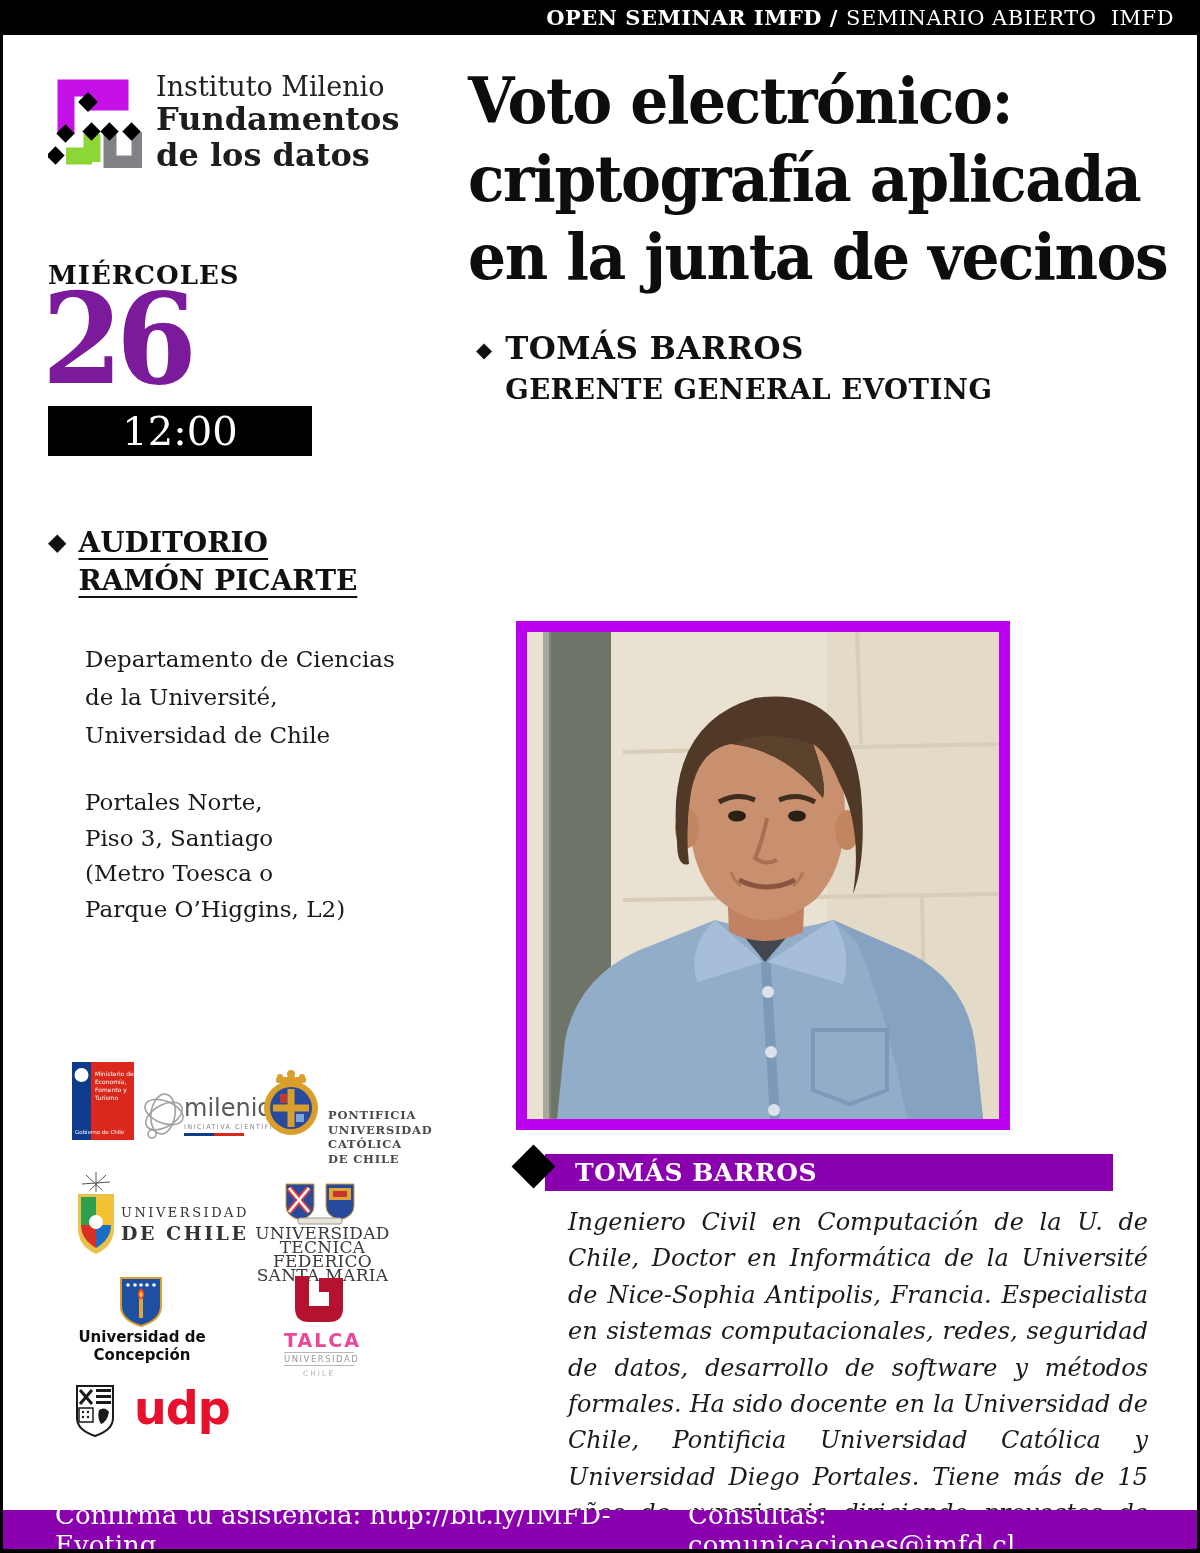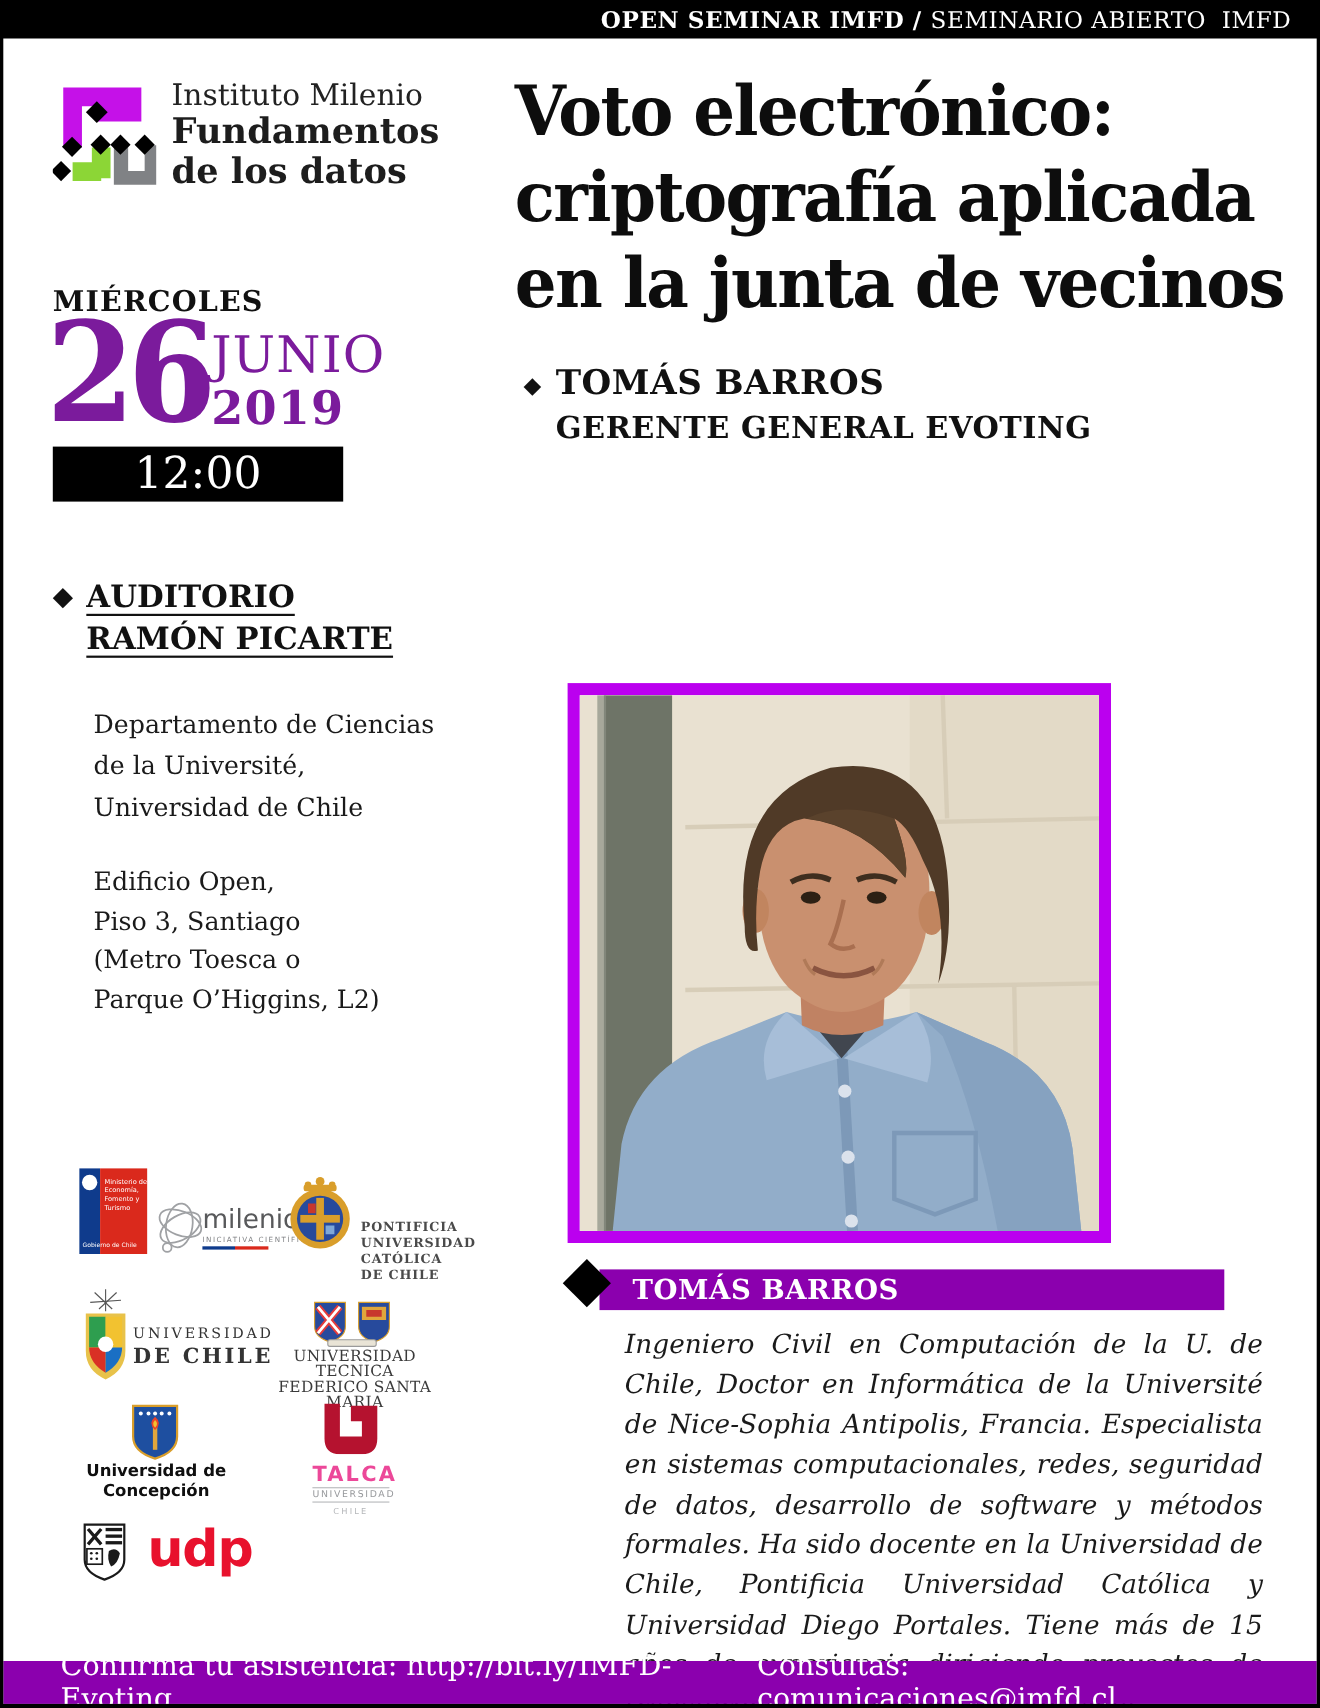--- a/index.html
+++ b/index.html
@@ -71,21 +71,21 @@
           padding:0 52px 0 52px;font-size:26px;}
 
   
   .sp{position:absolute;}
   .puc-txt{position:absolute;left:328px;top:1108px;font-size:11.5px;letter-spacing:.8px;
            line-height:14.5px;color:#4a4a4a;font-weight:bold;}
   .uch-txt{position:absolute;left:121px;top:1205px;color:#333;}
   .uch-txt .a{font-size:13px;letter-spacing:2.5px;}
   .uch-txt .b{font-size:19px;letter-spacing:2.5px;font-weight:bold;margin-top:2px;}
   .utfsm-txt{position:absolute;left:240px;top:1226px;width:165px;text-align:center;
-             font-size:14px;line-height:14px;color:#3a3a3a;letter-spacing:.3px;}
+             font-size:17px;line-height:14px;color:#3a3a3a;letter-spacing:.3px;}
   .udec-txt{position:absolute;left:62px;top:1328px;width:160px;text-align:center;font-size:15px;
             font-weight:bold;font-family:"DejaVu Sans","Liberation Sans",sans-serif;color:#0f0f0f;}
   .utal{position:absolute;left:284px;top:1276px;width:70px;text-align:center;
         font-family:"DejaVu Sans","Liberation Sans",sans-serif;}
   .utal .t1{color:#ec4899;font-size:19px;font-weight:bold;letter-spacing:2px;margin-top:3px;}
   .utal .t2{color:#97999c;font-size:8.5px;letter-spacing:1.5px;border-top:1px solid #b5b7ba;
             border-bottom:1px solid #b5b7ba;padding:1px 0;margin-top:1px;}
   .utal .t3{color:#b5b7ba;font-size:7.5px;letter-spacing:2px;margin-top:3px;}
   .udp-word{position:absolute;left:134px;top:1381px;color:#e8112d;font-size:46px;font-weight:bold;
             font-family:"DejaVu Sans","Liberation Sans",sans-serif;letter-spacing:-1px;}
@@ -121,40 +121,36 @@
     </svg>
     <div class="txt">
       <div class="l1">Instituto Milenio</div>
       <div class="l2">Fundamentos</div>
       <div class="l2">de los datos</div>
     </div>
   </div>
 
   <div class="weekday">MIÉRCOLES</div>
   <div class="day">26</div>
-  <div class="monthyear">
-    <div class="m">JUNIO</div>
-    <div class="y">2019</div>
-  </div>
   <div class="timebar">12:00</div>
 
   <div class="venue">
     <span class="dia">◆</span>
     <div class="vt">
       <div>AUDITORIO</div>
       <div>RAMÓN PICARTE</div>
     </div>
   </div>
   <div class="dept">
     <div>Departamento de Ciencias</div>
     <div>de la Université,</div>
     <div>Universidad de Chile</div>
   </div>
   <div class="addr">
-    <div>Edificio Open,</div>
+    <div>Portales Norte,</div>
     <div>Piso 3, Santiago</div>
     <div>(Metro Toesca o</div>
     <div>Parque O’Higgins, L2)</div>
   </div>
 
   <div class="title">
     <div>Voto electrónico:</div>
     <div>criptografía aplicada</div>
     <div>en la junta de vecinos</div>
   </div>

